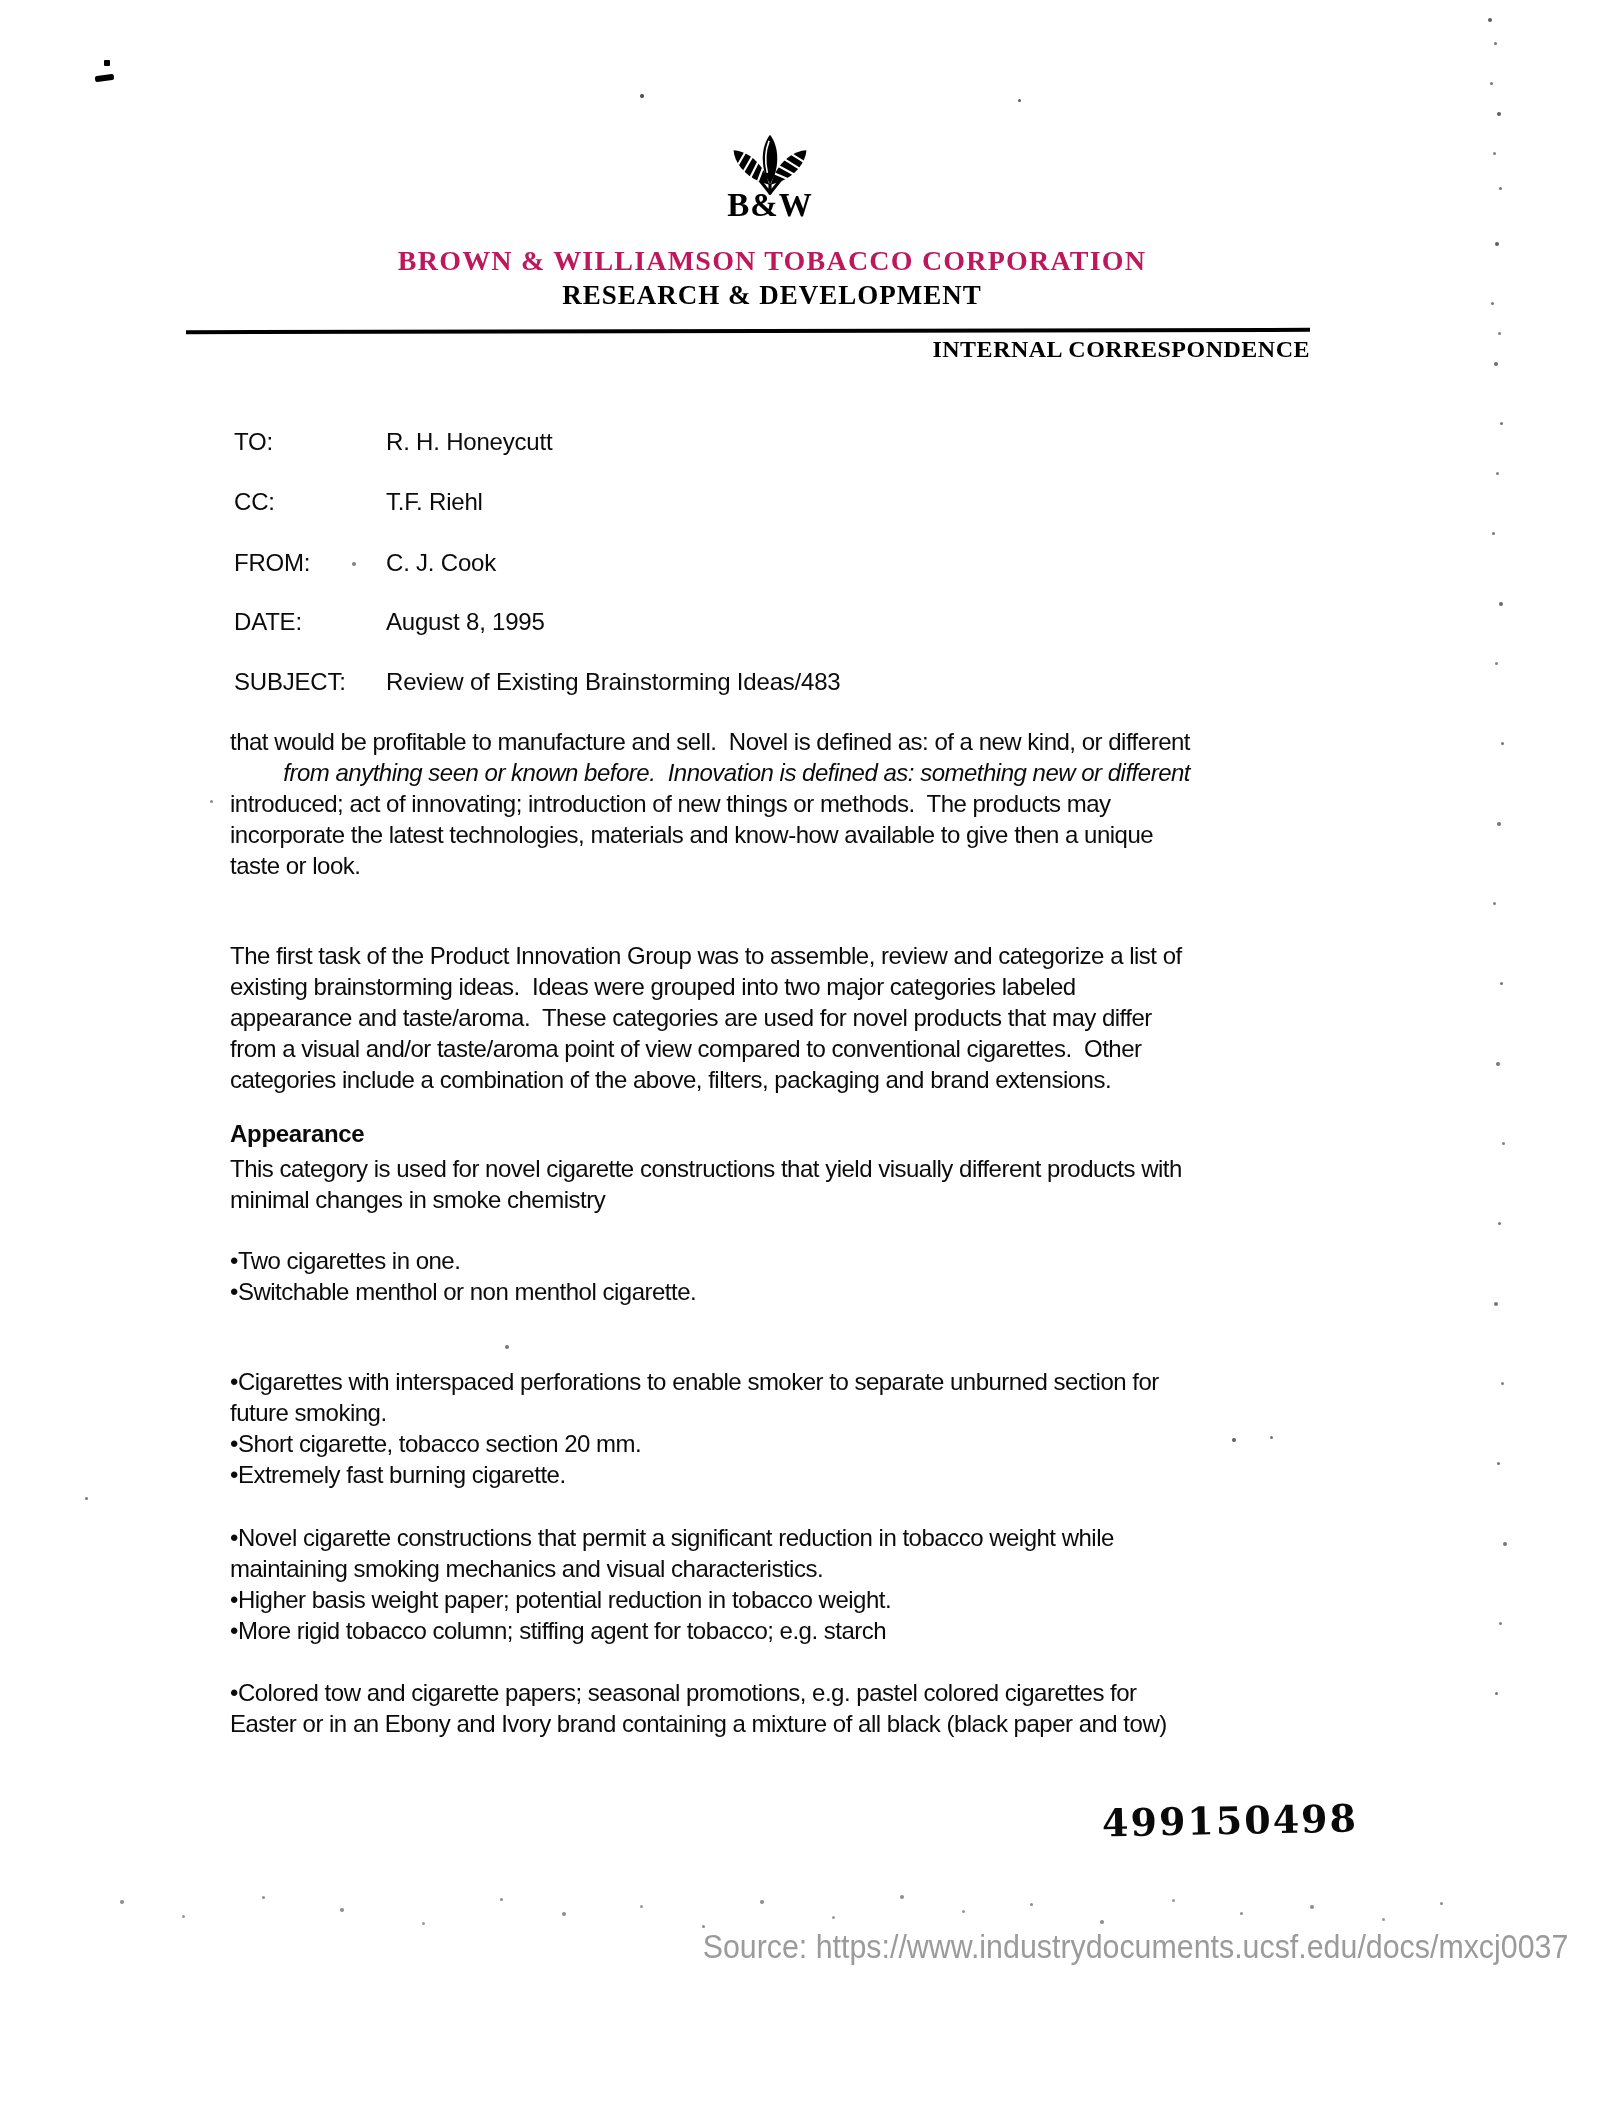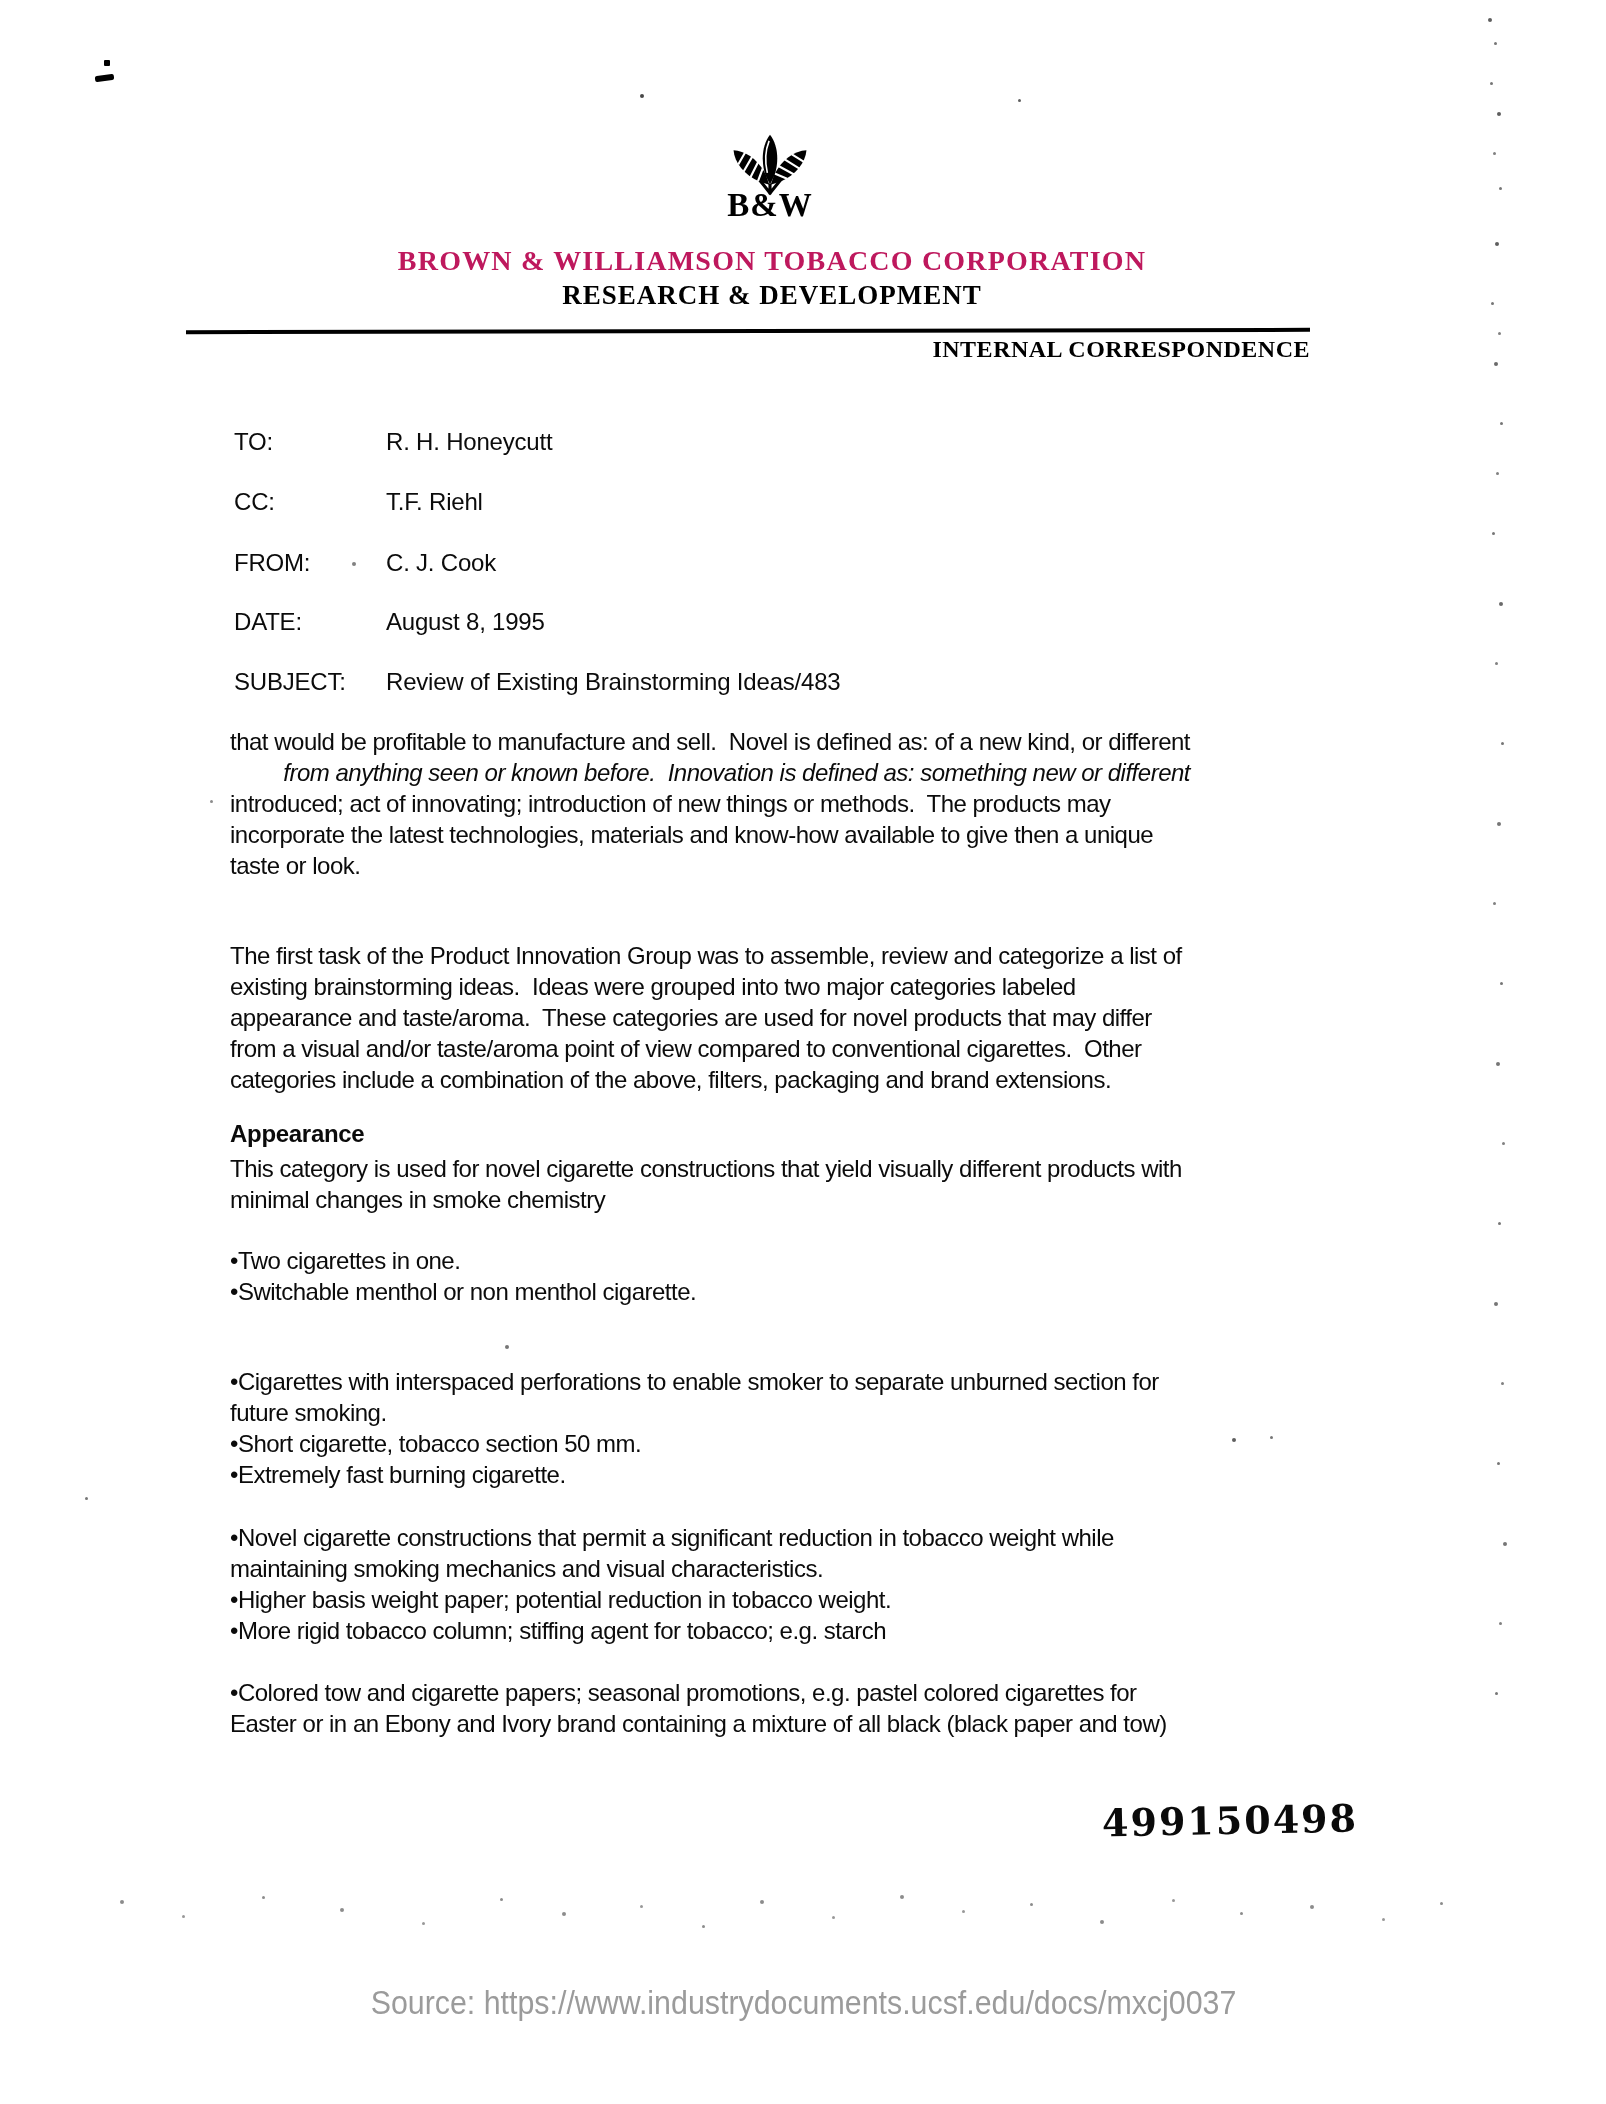--- a/index.html
+++ b/index.html
@@ -57,21 +57,21 @@
     font-size:24px;font-weight:700;letter-spacing:-0.3px;white-space:nowrap;
   }
   
   .stamp-number{
     position:absolute;left:1102px;top:1798px;
     font-family:"DejaVu Serif", serif;font-weight:700;
     font-size:38px;letter-spacing:2px;color:#0a0a0a;
     transform:rotate(-1.1deg);white-space:nowrap;
   }
   .source-footer{
-    position:absolute;left:0;right:0;top:1984px;text-align:center;
+    position:absolute;left:0;right:0;top:1928px;text-align:right;
   }
   .source-footer span{
     display:inline-block;
     font-size:33px;color:#9b9b9b;letter-spacing:0px;
     transform:scaleX(0.92);transform-origin:center;
     white-space:nowrap;
   }
   
   .corner-dot{position:absolute;left:104px;top:60px;width:6px;height:6px;background:#000;border-radius:1px;}
   .corner-dash{position:absolute;left:95px;top:75px;width:19px;height:6px;background:#000;border-radius:2px;transform:rotate(-7deg);}
@@ -149,21 +149,21 @@
       <div class="bline">minimal changes in smoke chemistry</div>
     </div>
 
   <div class="bblock" style="top:1245px">
       <div class="bline">•Two cigarettes in one.</div>
       <div class="bline">•Switchable menthol or non menthol cigarette.</div>
     </div>
   <div class="bblock" style="top:1366px">
       <div class="bline">•Cigarettes with interspaced perforations to enable smoker to separate unburned section for</div>
       <div class="bline">future smoking.</div>
-      <div class="bline">•Short cigarette, tobacco section 50 mm.</div>
+      <div class="bline">•Short cigarette, tobacco section 20 mm.</div>
       <div class="bline">•Extremely fast burning cigarette.</div>
     </div>
   <div class="bblock" style="top:1522px">
       <div class="bline">•Novel cigarette constructions that permit a significant reduction in tobacco weight while</div>
       <div class="bline">maintaining smoking mechanics and visual characteristics.</div>
       <div class="bline">•Higher basis weight paper; potential reduction in tobacco weight.</div>
       <div class="bline">•More rigid tobacco column; stiffing agent for tobacco; e.g. starch</div>
     </div>
   <div class="bblock" style="top:1677px">
       <div class="bline">•Colored tow and cigarette papers; seasonal promotions, e.g. pastel colored cigarettes for</div>

